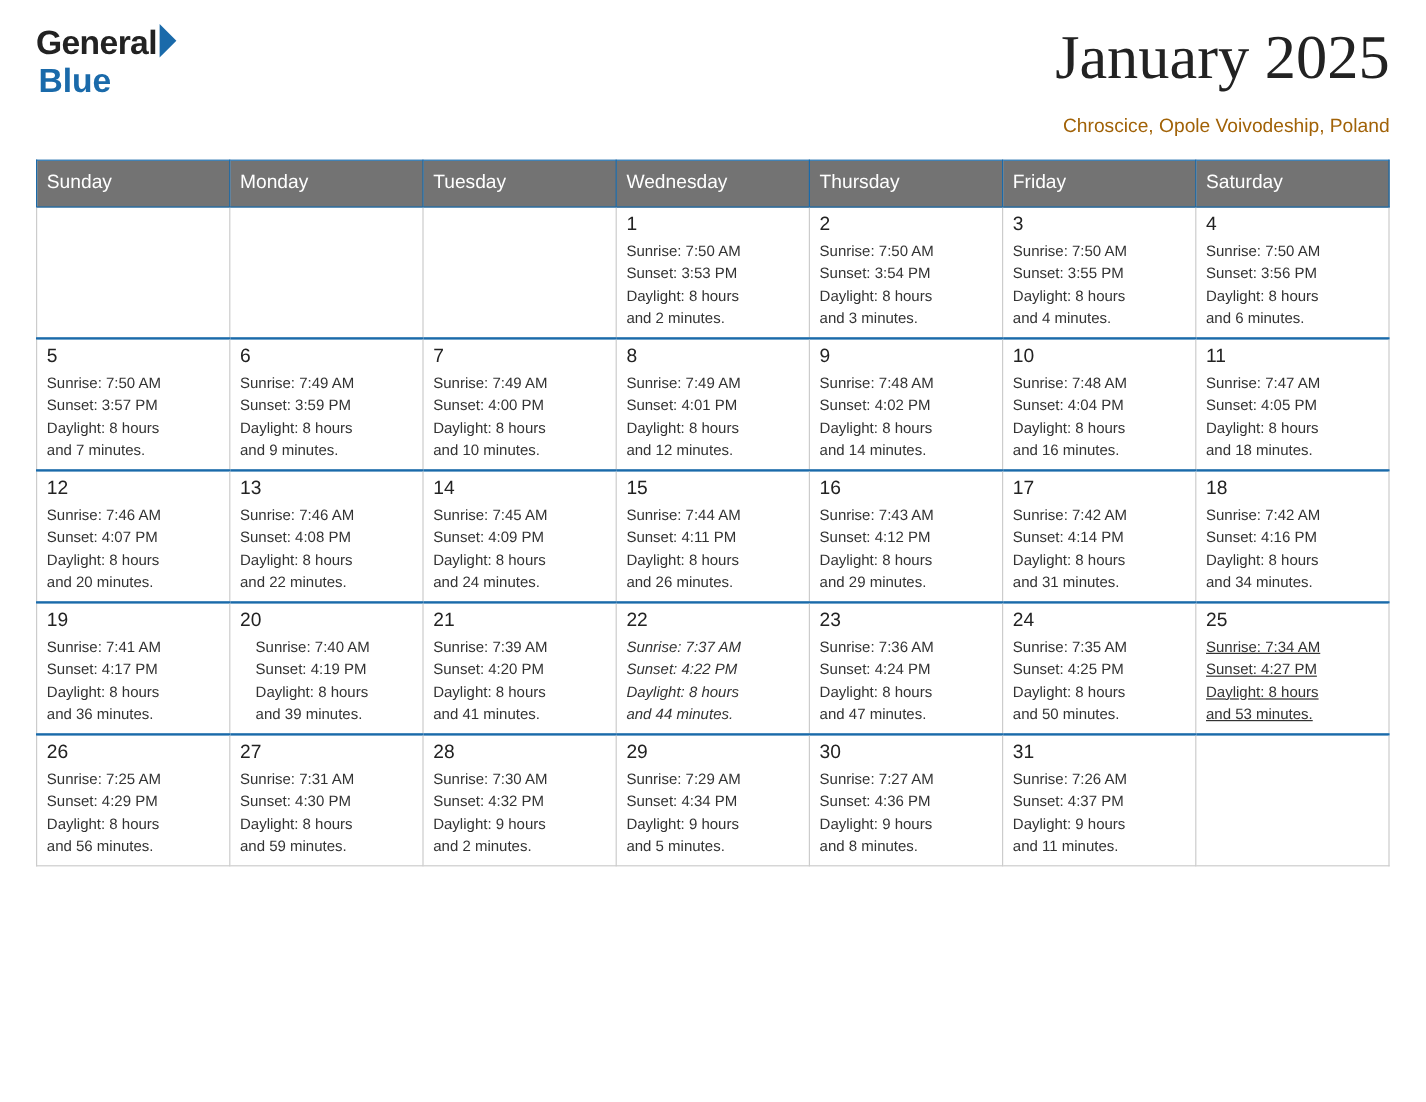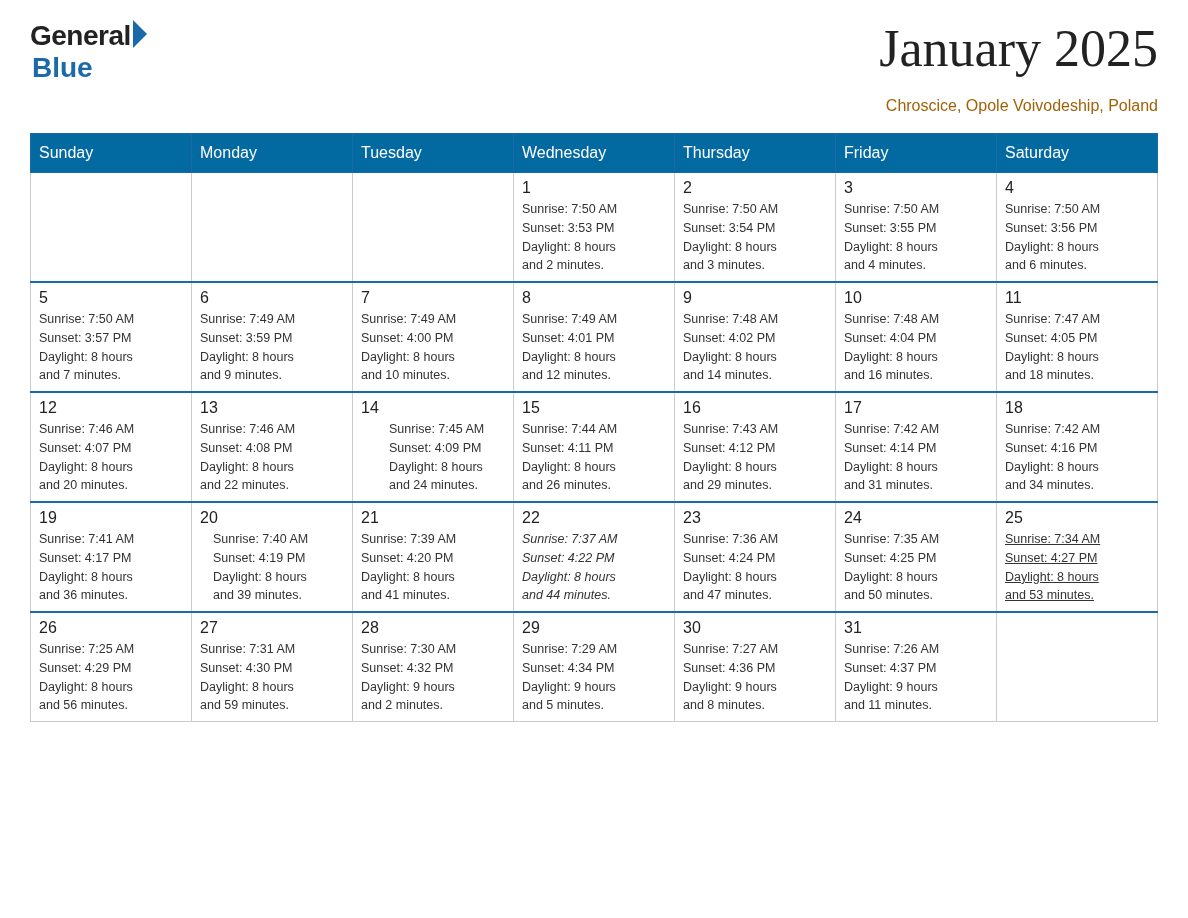--- a/index.html
+++ b/index.html
@@ -65,21 +65,21 @@
       font-size: 16px;
       color: #a16207;
       margin-top: 20px;
     }
     .calendar-table {
       width: 100%;
       border-collapse: collapse;
       border: 1px solid #ccc;
     }
     .calendar-table th {
-      background-color: #0369a1;
+      background-color: #737373;
       color: #fff;
       font-size: 16px;
       font-weight: normal;
       padding: 10px 8px;
       text-align: left;
       border: 1px solid #1a6aaa;
     }
     .calendar-table td {
       vertical-align: top;
       border: 1px solid #ccc;
@@ -233,21 +233,21 @@
         </td>
         <td class="row-separator">
           <span class="day-number">13</span>
           <div class="day-info" style="white-space: pre-line;">Sunrise: 7:46 AM
 Sunset: 4:08 PM
 Daylight: 8 hours
 and 22 minutes.</div>
         </td>
         <td class="row-separator">
           <span class="day-number">14</span>
-          <div class="day-info" style="white-space: pre-line; margin-left: 28px;">Sunrise: 7:45 AM
+          <div class="day-info" style="white-space: pre-line;">Sunrise: 7:45 AM
 Sunset: 4:09 PM
 Daylight: 8 hours
 and 24 minutes.</div>
         </td>
         <td class="row-separator">
           <span class="day-number">15</span>
           <div class="day-info" style="white-space: pre-line;">Sunrise: 7:44 AM
 Sunset: 4:11 PM
 Daylight: 8 hours
 and 26 minutes.</div>

